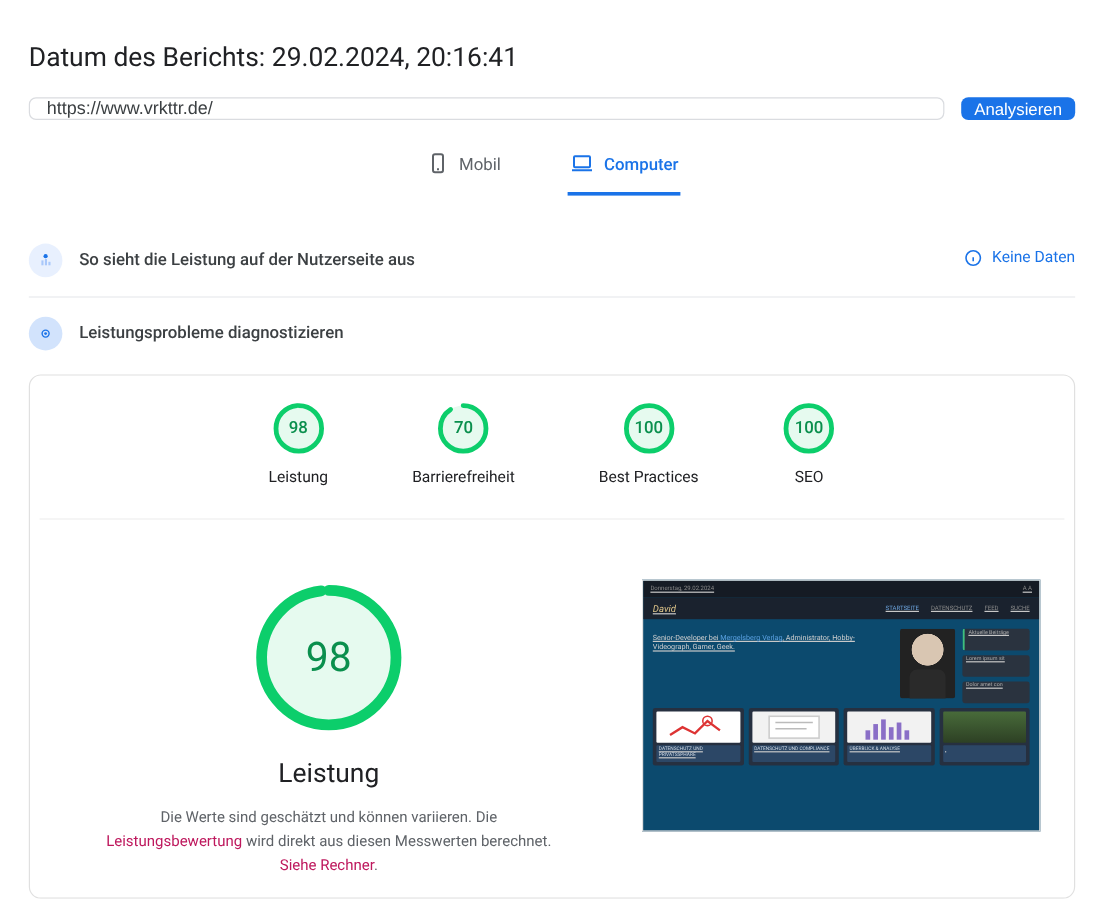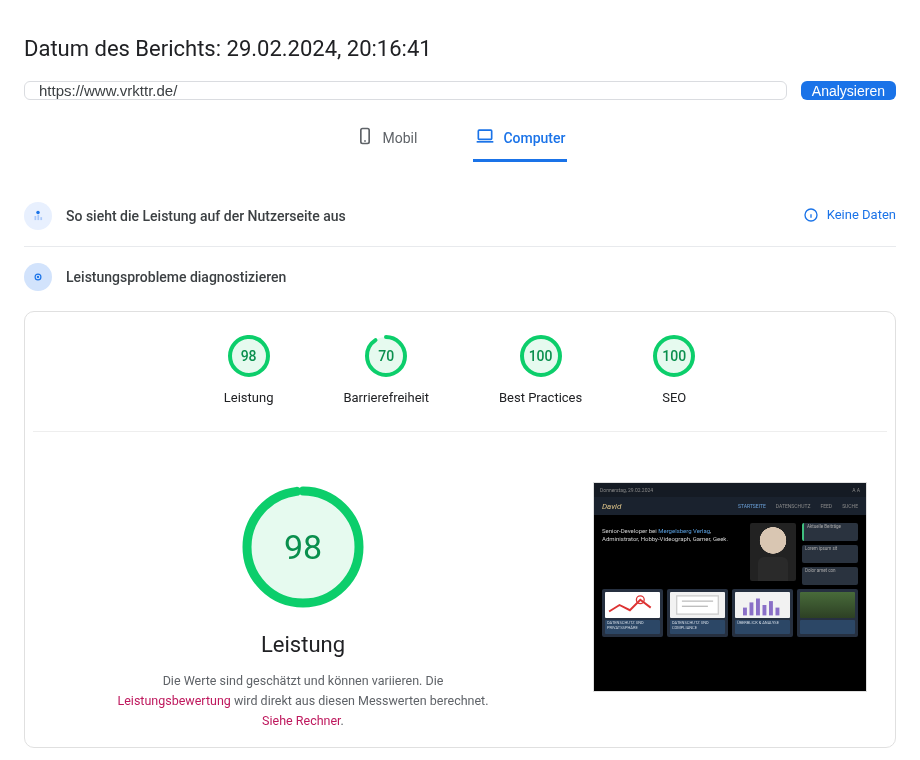--- a/index.html
+++ b/index.html
@@ -89,27 +89,28 @@
   }
 
   .perf-body { display:flex; gap:40px; padding: 50px 20px 16px 20px; align-items:flex-start;}
   .perf-left { flex:1; display:flex; flex-direction:column; align-items:center; }
   .perf-title { font-size:22px; margin-top:20px; margin-bottom:14px; color:#202124; }
   .perf-desc { font-size:12.5px; color:#5f6368; text-align:center; line-height:1.6; max-width:380px;}
   .perf-desc a { color:#be185d; text-decoration:none; cursor:pointer;}
 
   
   .shot {
-    width:274px; height:210px;
+    width:332px; height:210px;
     border:1px solid #e0e0e0;
-    background:#000000;
+    background:#0c4a6e;
     position:relative;
     font-size:6px;
     color:#c8c8c8;
     overflow:hidden;
+    text-decoration:underline;
   }
   .shot-top { height:14px; background:#151b24; display:flex; align-items:center; padding:0 6px; justify-content:space-between;}
   .shot-top span { font-size:5px; color:#888;}
   .shot-nav { height:18px; background:#1a222e; display:flex; align-items:center; padding:0 8px; gap:10px;}
   .shot-nav .logo { color:#e0c68a; font-style:italic; font-size:8px;}
   .shot-nav .link { font-size:5px; color:#6aa0d8;}
   .shot-nav .link.dim { color:#888;}
   .shot-hero { display:flex; padding:8px 8px 4px 8px; gap:6px;}
   .shot-hero-text { flex:1; font-size:6px; line-height:1.4; color:#d0d0d0; padding-top:4px;}
   .shot-hero-text .hl { color:#5aa0e0;}

